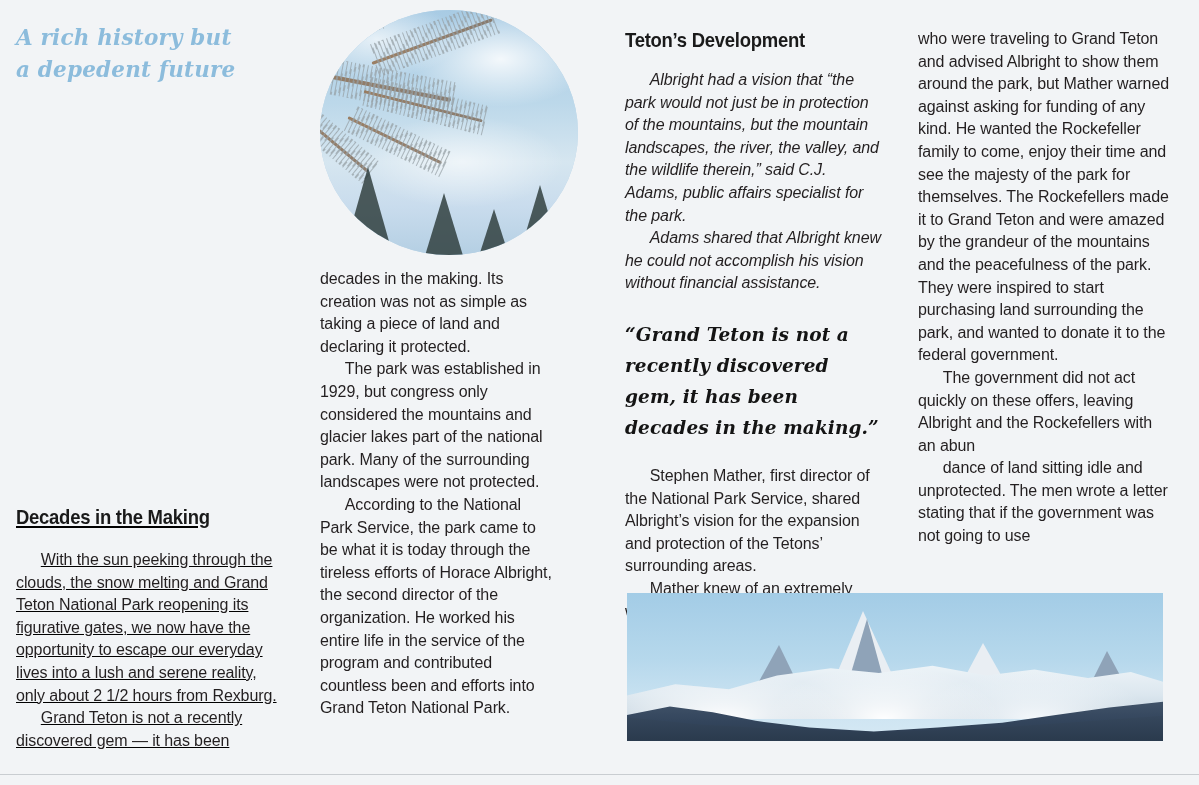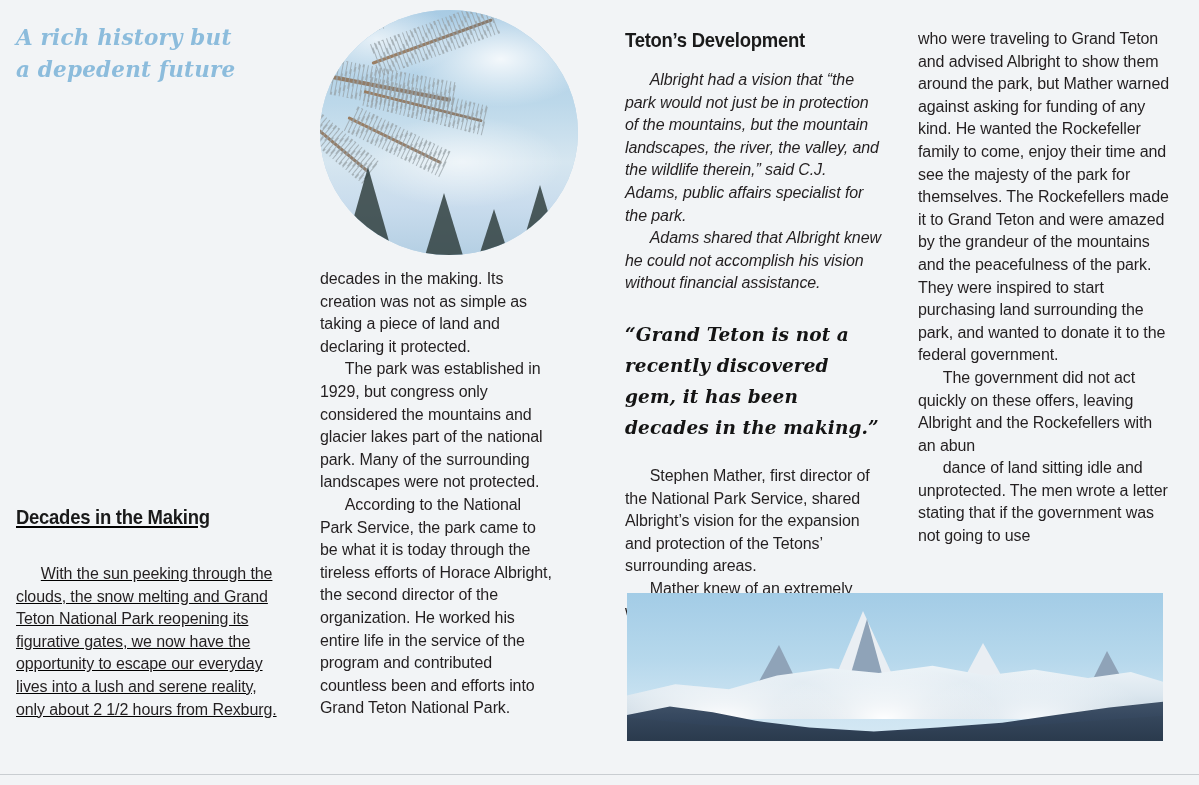--- a/index.html
+++ b/index.html
@@ -217,22 +217,23 @@
     <div class="title-block">
       <div class="title-line tl-fill tl-1">GRAND</div>
       <div class="title-line tl-fill tl-2">TETON</div>
       <div class="title-line tl-fill tl-3">NATIONAL</div>
       <div class="title-line tl-fill tl-4">PARK</div>
     </div>
   </div>
 
   <div class="col1-body">
     <div class="sec-head">Decades in the Making</div>
-    <div class="body-text" style="margin-top:34px;">
+    <div class="body-text" style="margin-top:20px;">
       <p>With the sun peeking through the clouds, the snow melting and Grand Teton National Park reopening its figurative gates, we now have the opportunity to escape our everyday lives into a lush and serene reality, only about 2 1/2 hours from Rexburg.</p>
+      <p>Grand Teton is not a recently discovered gem — it has been</p>
     </div>
   </div>
 
   <div class="oval-photo">
     <div class="sky"></div>
     <div class="branch">
       <div class="twig" style="left:0;   top:34px; width:168px; height:4px; transform:rotate(11deg);"></div>
       <div class="needles" style="left:2px; top:18px; width:170px; height:36px; transform:rotate(11deg);"></div>
       <div class="twig" style="left:86px; top:30px; width:128px; height:3.4px; transform:rotate(-20deg);"></div>
       <div class="needles" style="left:88px;top:12px; width:130px;height:34px; transform:rotate(-20deg);"></div>

